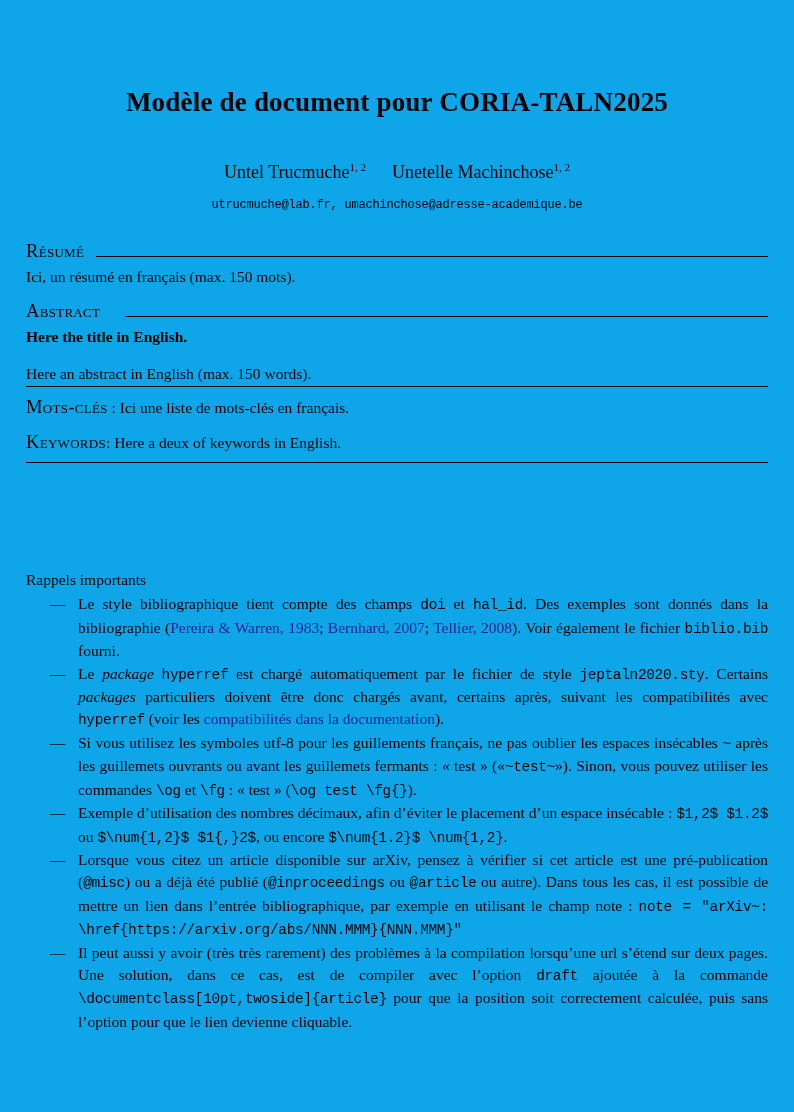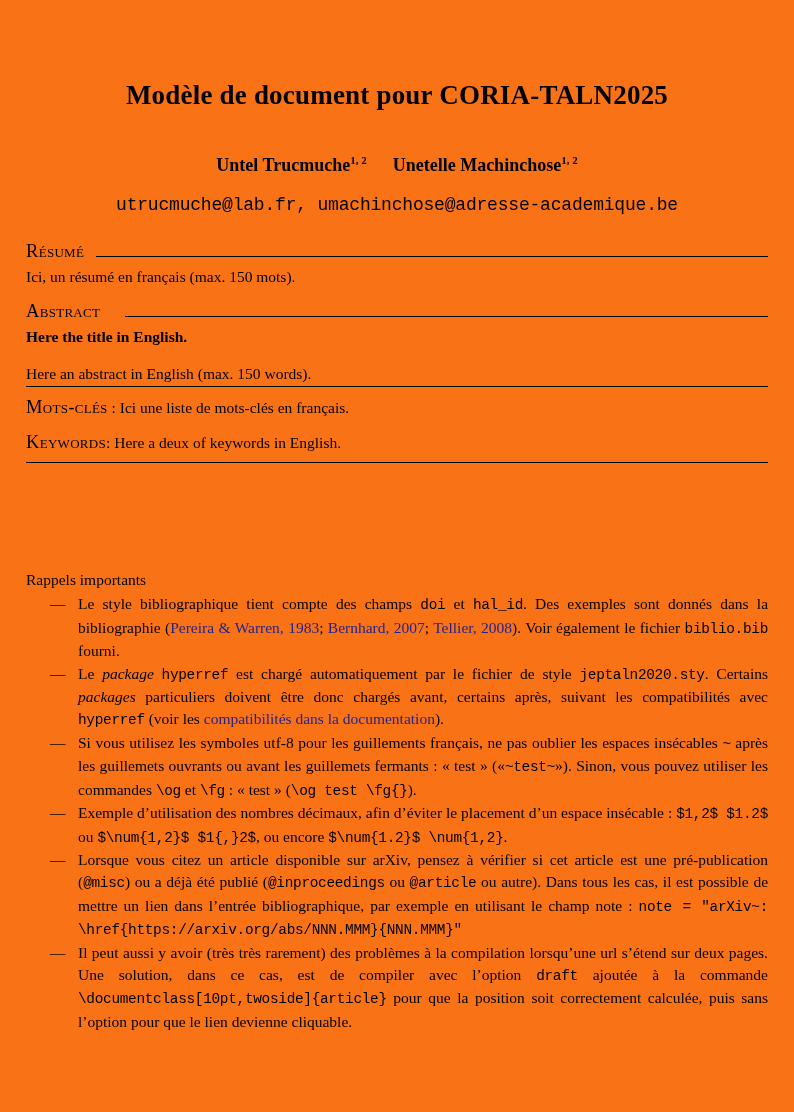--- a/index.html
+++ b/index.html
@@ -5,59 +5,59 @@
   :root{
     --ink:#000000;
     --link:#22228c;
   }
   html,body{margin:0;padding:0;background:#ffffff;}
   .page{
     position:relative;
     width:794px;
     height:1112px;
     margin:0 auto;
-    background:#f97316;
+    background:#0ea5e9;
     color:var(--ink);
     font-family:"Liberation Serif", serif;
     font-size:15.5px;
     line-height:22.4px;
     box-sizing:border-box;
-    padding:4px 26px;
+    padding:11px 26px;
     overflow:hidden;
   }
   
   .paper-title{
     margin:0;
     padding-top:76px;
     text-align:center;
     font-size:27px;
     line-height:30px;
     font-weight:bold;
     letter-spacing:0.2px;
   }
   .authors-line{
     margin-top:44px;
     text-align:center;
     font-size:18px;
     line-height:22px;
   }
-  .author{white-space:nowrap;font-weight:bold;}
+  .author{white-space:nowrap;}
   .author-gap{display:inline-block;width:26px;}
   sup.affnum{font-size:11px;vertical-align:super;line-height:0;}
   .affil-line{
     text-align:center;
     font-size:14.5px;
     line-height:21.5px;
   }
   .affil-block{margin-top:7px;}
   .email-line{
-    margin-top:19px;
+    margin-top:12px;
     text-align:center;
     font-family:"Liberation Mono", monospace;
-    font-size:18px;
+    font-size:12px;
     line-height:20px;
     letter-spacing:-0.2px;
   }
   
   .label-row{
     display:flex;
     align-items:flex-end;
   }
   .row-resume{margin-top:26px;}
   .row-abstract{margin-top:13px;gap:13px;}

